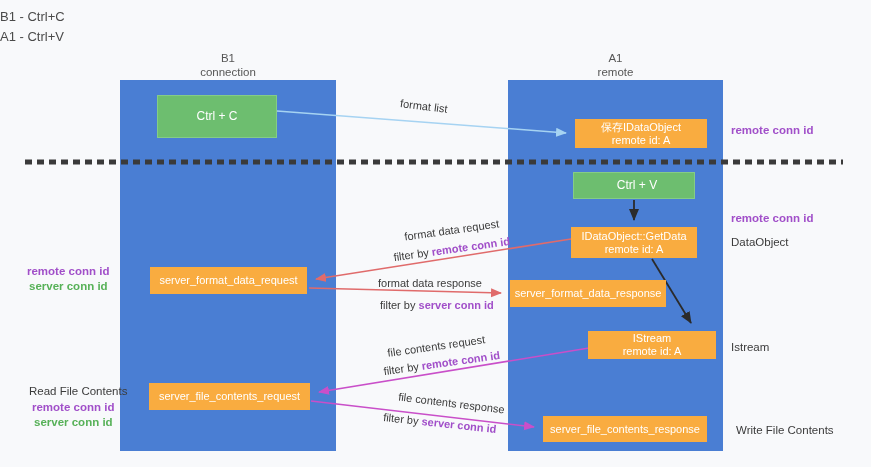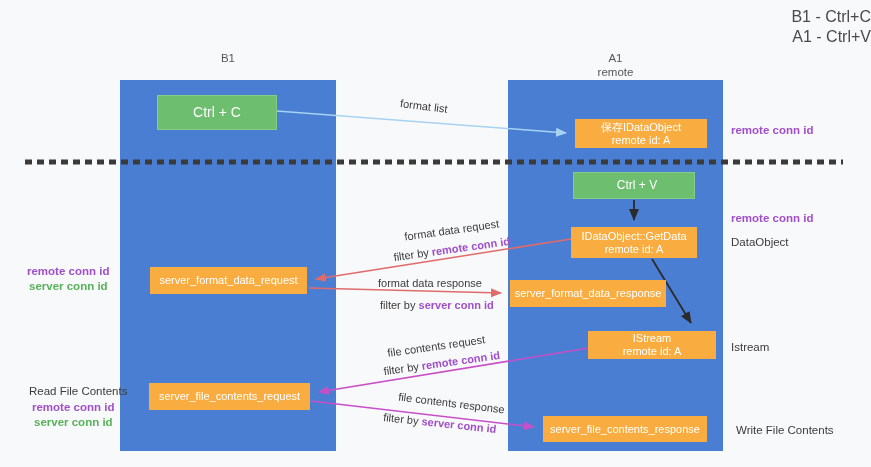--- a/index.html
+++ b/index.html
@@ -6,22 +6,22 @@
     --column-blue:#4a7ed3; --box-green:#6dbe6f; --box-orange:#f9ac40;
     --purple:#a14fc9; --green-text:#57b158; --arrow-blue:#a6d3f2;
     --arrow-red:#e06b6b; --arrow-magenta:#c94fc9; --arrow-black:#2b2b2b;
     --dashed-line:#3a3a3a; --background:#f8f9fb; --text-dark:#4a4a4a;
   }
   *{margin:0;padding:0;box-sizing:border-box;}
   html,body{background:var(--background);}
   body{font-family:"Liberation Sans",sans-serif;}
   .stage{position:relative;width:871px;height:467px;background:var(--background);overflow:hidden;}
   .overlay{position:absolute;left:0;top:0;width:871px;height:467px;pointer-events:none;}
-  .title{position:absolute;left:0;top:7px;width:871px;text-align:right;
-         font-size:16px;line-height:20px;color:var(--text-dark);}
+  .title{position:absolute;left:0;top:7px;width:871px;text-align:left;
+         font-size:13px;line-height:20px;color:var(--text-dark);}
   .colhead{position:absolute;text-align:center;font-size:11.5px;line-height:14px;color:#565656;}
   .column{position:absolute;background:var(--column-blue);}
   .node{position:absolute;display:flex;flex-direction:column;align-items:center;justify-content:center;
         color:#fff;font-size:11px;line-height:13px;text-align:center;white-space:nowrap;}
   .green{background:var(--box-green);border:1px solid #85cc86;}
   .orange{background:var(--box-orange);}
   .lbl{position:absolute;font-size:11.5px;color:#3b3b3b;white-space:nowrap;}
   .bold-purple{color:var(--purple);font-weight:bold;}
   .bold-green{color:var(--green-text);font-weight:bold;}
   .caption{position:absolute;font-size:11px;color:#3b3b3b;white-space:nowrap;transform-origin:center;}
@@ -65,27 +65,28 @@
     <line x1="311" y1="401" x2="534" y2="427" stroke-width="1.5" class="s-mag" marker-end="url(#m-mag)"></line>
   </svg>
 
   <div class="title">
     <div>B1 - Ctrl+C</div>
     <div>A1 - Ctrl+V</div>
   </div>
 
   <div class="colhead" style="left:120px;top:51px;width:216px;">
     <div>B1</div>
+    <div>connection</div>
   </div>
   <div class="colhead" style="left:508px;top:51px;width:215px;">
     <div>A1</div>
     <div>remote</div>
   </div>
 
-  <div class="node green" style="left:157px;top:95px;width:120px;height:35px;font-size:14px;text-align:center;">
+  <div class="node green" style="left:157px;top:95px;width:120px;height:43px;font-size:12px;text-align:center;">
     <span>Ctrl + C</span>
   </div>
   <div class="node orange" style="left:575px;top:119px;width:132px;height:29px;">
     <span>保存IDataObject</span>
     <span>remote id: A</span>
   </div>
   <div class="node green" style="left:573px;top:172px;width:122px;height:27px;font-size:12px;padding-left:6px;">
     <span>Ctrl + V</span>
   </div>
   <div class="node orange" style="left:571px;top:227px;width:126px;height:31px;text-align:right;">

